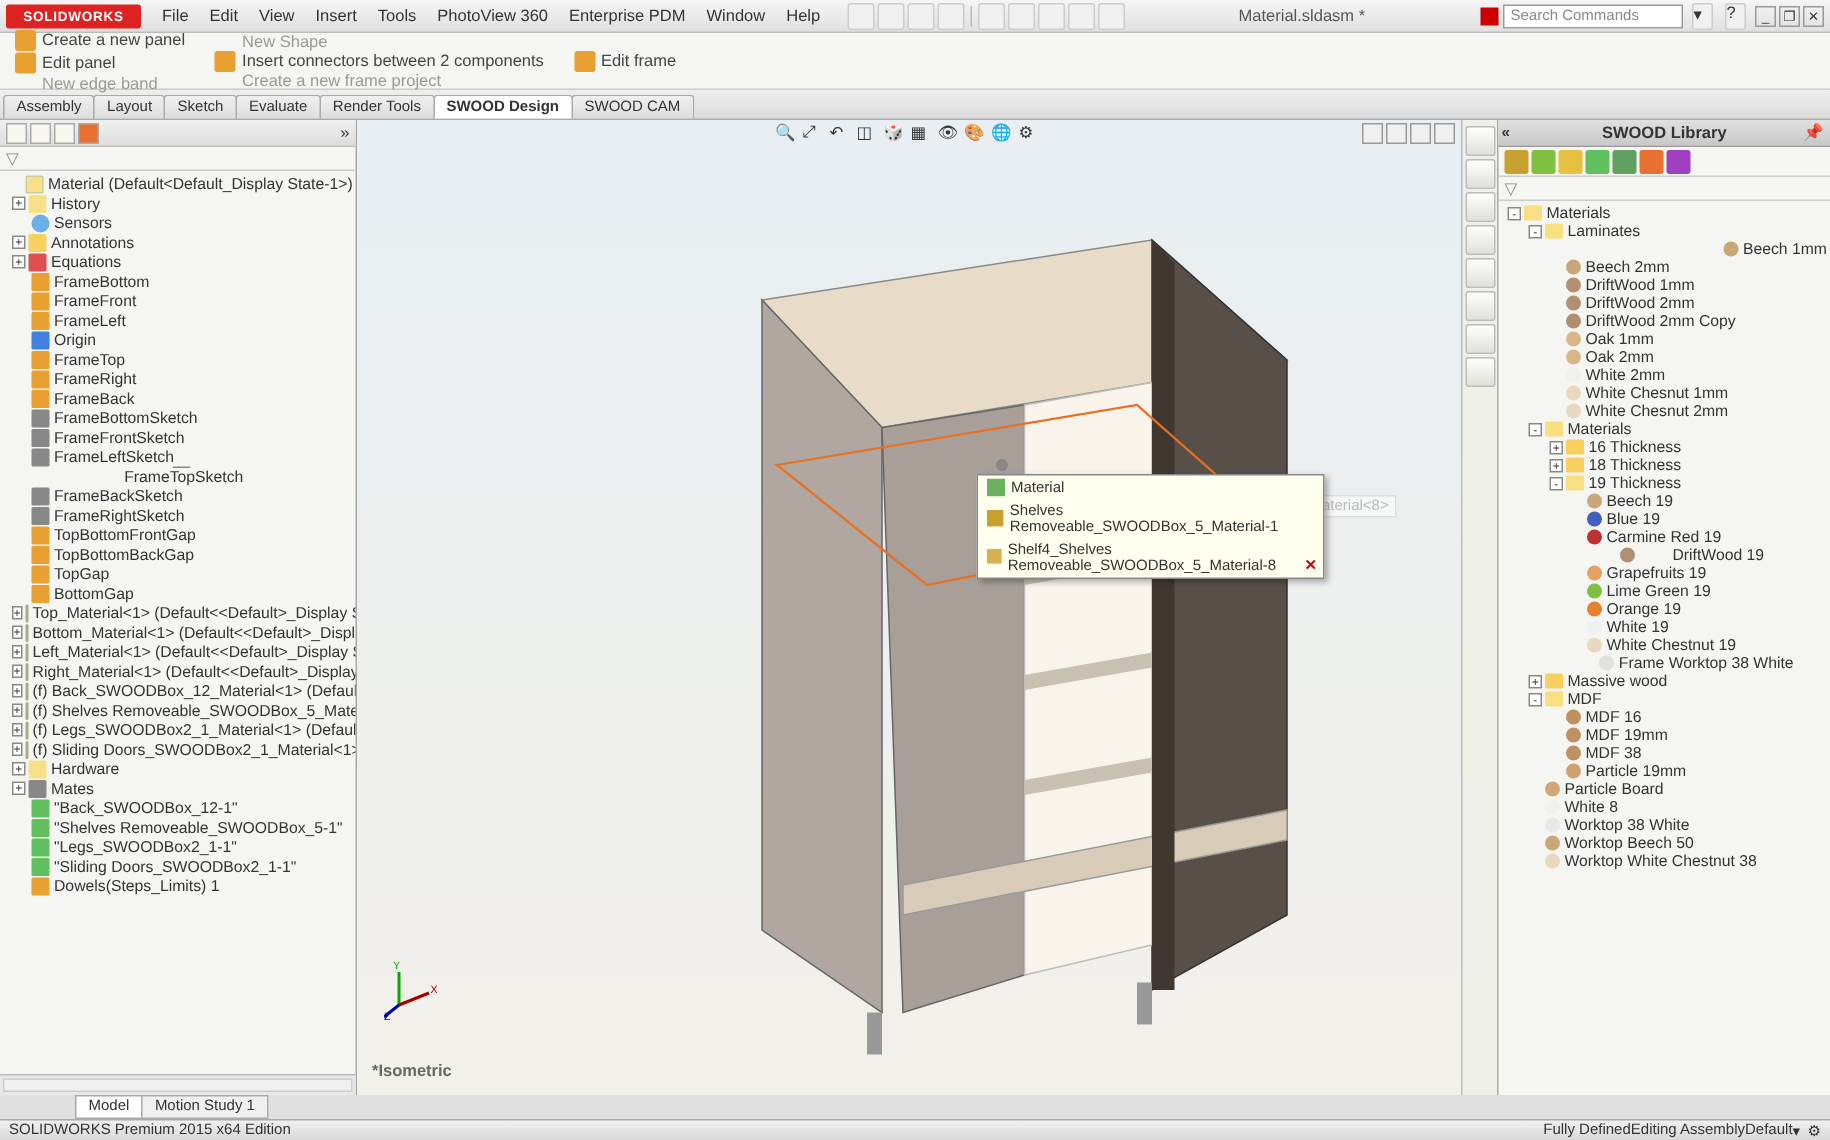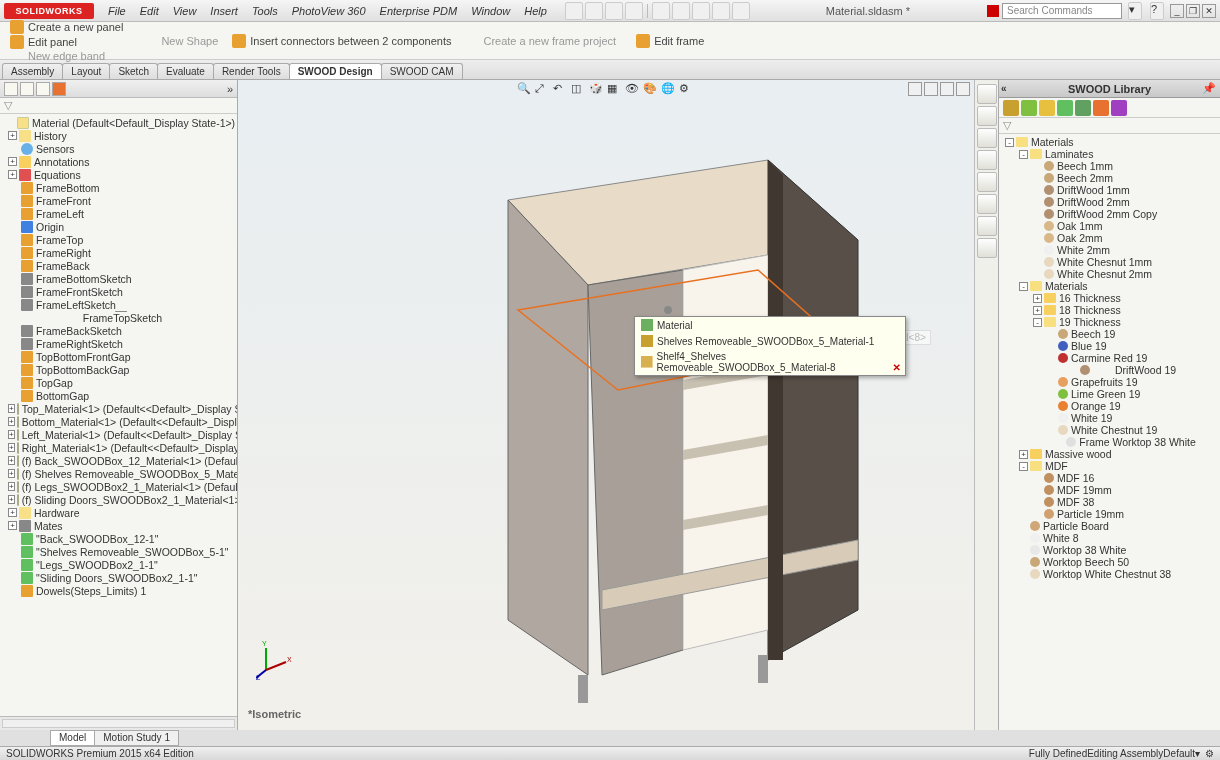--- a/index.html
+++ b/index.html
@@ -2,21 +2,21 @@
 <html><head>
 <meta charset="utf-8">
 <style>
 * { margin: 0; padding: 0; box-sizing: border-box; font-family: "Segoe UI", Tahoma, sans-serif; }
 body { width: 1220px; height: 760px; overflow: hidden; background: #e8e8e8; font-size: 11px; color: #333; }
 
 
 .titlebar { height: 22px; background: linear-gradient(#f5f5f5,#e0e0e0); border-bottom: 1px solid #bbb; display: flex; align-items: center; padding: 0 4px; }
 .logo { width: 90px; height: 16px; background: #d22; color: #fff; font-size: 9px; font-weight: bold; display: flex; align-items: center; justify-content: center; border-radius: 2px; margin-right: 8px; letter-spacing: 0.5px; }
 .menubar { display: flex; gap: 2px; }
-.menubar span { padding: 2px 6px; cursor: default; font-style: italic; }
+.menubar span { padding: 2px 6px; cursor: default; }
 .title-toolbar { display: flex; margin-left: 12px; gap: 2px; align-items: center; }
 .tb-btn { width: 18px; height: 18px; background: #f0f0f0; border: 1px solid #ccc; border-radius: 2px; }
 .tb-sep { width: 1px; height: 14px; background: #bbb; margin: 0 2px; }
 .docname { margin-left: auto; margin-right: auto; color: #555; }
 .searchbox { width: 120px; height: 16px; border: 1px solid #999; background: #fff; font-size: 10px; padding: 0 4px; color: #888; margin-right: 6px; display: flex; align-items: center; }
 .search-icon { width: 14px; height: 14px; margin-right: 2px; }
 .win-btns { display: flex; gap: 2px; }
 .win-btn { width: 14px; height: 14px; border: 1px solid #999; font-size: 9px; display: flex; align-items: center; justify-content: center; }
 
 
@@ -83,21 +83,21 @@
 .rp-collapse { position: absolute; left: 2px; font-size: 10px; }
 .rp-icons { height: 20px; display: flex; gap: 2px; padding: 2px 4px; border-bottom: 1px solid #ccc; }
 .rp-icon { width: 16px; height: 16px; border-radius: 2px; }
 .rp-filter { height: 16px; border-bottom: 1px solid #ccc; padding: 0 4px; display: flex; align-items: center; }
 .rp-tree { flex: 1; overflow: auto; padding: 2px; font-size: 10.5px; }
 .rp-row { display: flex; align-items: center; height: 12px; cursor: default; white-space: nowrap; }
 .rp-icon-folder { width: 12px; height: 10px; background: #f8d060; border-radius: 1px; margin-right: 3px; }
 .rp-icon-mat { width: 10px; height: 10px; border-radius: 50%; margin-right: 3px; }
 
 
-.popup { position: absolute; top: 236px; left: 396px; width: 272px; background: #fffff0; border: 1px solid #888; box-shadow: 2px 2px 4px rgba(0,0,0,.3); font-size: 10px; }
+.popup { position: absolute; top: 236px; left: 413px; width: 232px; background: #fffff0; border: 1px solid #888; box-shadow: 2px 2px 4px rgba(0,0,0,.3); font-size: 10px; }
 .popup-row { display: flex; align-items: center; padding: 2px 6px; gap: 4px; }
 .popup-icon { width: 12px; height: 12px; }
 .popup-close { position: absolute; bottom: 2px; right: 4px; color: #c00; font-weight: bold; cursor: default; }
 .ghost-label { position: absolute; top: 250px; left: 630px; color: #bbb; font-size: 10px; border: 1px solid #ddd; padding: 1px 4px; background: rgba(255,255,255,.5); }
 
 
 .statusbar { height: 14px; background: linear-gradient(#f0f0f0,#d8d8d8); border-top: 1px solid #aaa; display: flex; align-items: center; font-size: 10px; padding: 0 6px; }
 .statusbar .sp { margin-left: auto; }
 </style>
 </head>
@@ -154,21 +154,21 @@
       </div>
     <div class="rib-item">
         <div class="rib-icon orange"></div>
         <span>Edit panel</span>
       </div>
     <div class="rib-item gray">
         <span style="width:14px"></span>
         <span>New edge band</span>
       </div>
   </div>
-  <div style="display:flex;flex-direction:row;gap:14px">
+  <div style="display:flex;flex-direction:column;gap:0">
     <div class="rib-item gray">
         <span style="width:14px"></span>
         <span>New Shape</span>
       </div>
     <div class="rib-item">
         <div class="rib-icon orange2"></div>
         <span>Insert connectors between 2 components</span>
       </div>
     <div class="rib-item gray">
         <span style="width:14px"></span>
@@ -521,21 +521,21 @@
         <div class="rp-row" style="padding-left: 4px;">
           <span class="tree-exp">-</span>
           <span class="rp-icon-folder" style="background: rgb(248, 224, 128);"></span>
           <span>Materials</span>
         </div>
         <div class="rp-row" style="padding-left: 18px;">
           <span class="tree-exp">-</span>
           <span class="rp-icon-folder" style="background: rgb(248, 224, 128);"></span>
           <span>Laminates</span>
         </div>
-        <div class="rp-row" style="padding-left: 32px;">
+        <div class="rp-row" style="padding-left: 32px; justify-content: flex-end;">
           <span style="width: 11px; display: inline-block;"></span>
           <span class="rp-icon-mat" style="background: rgb(200, 168, 120);"></span>
           <span>Beech 1mm</span>
         </div>
         <div class="rp-row" style="padding-left: 32px;">
           <span style="width: 11px; display: inline-block;"></span>
           <span class="rp-icon-mat" style="background: rgb(200, 168, 120);"></span>
           <span>Beech 2mm</span>
         </div>
         <div class="rp-row" style="padding-left: 32px;">

